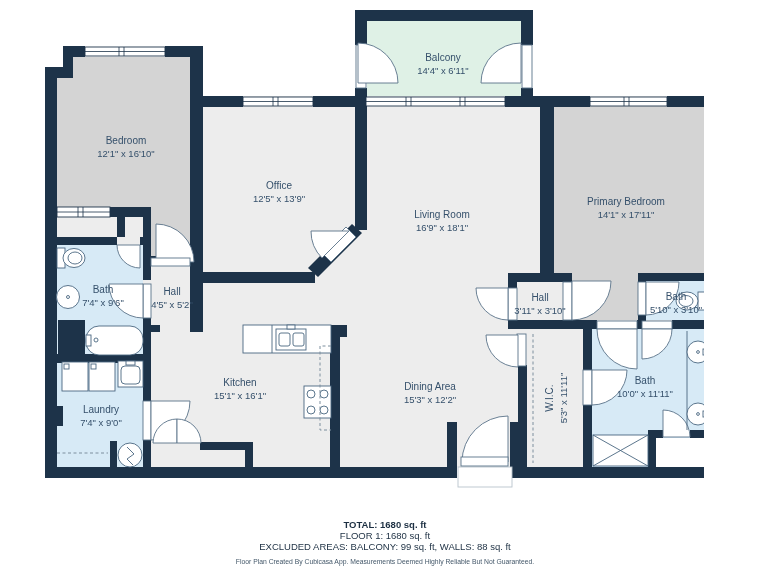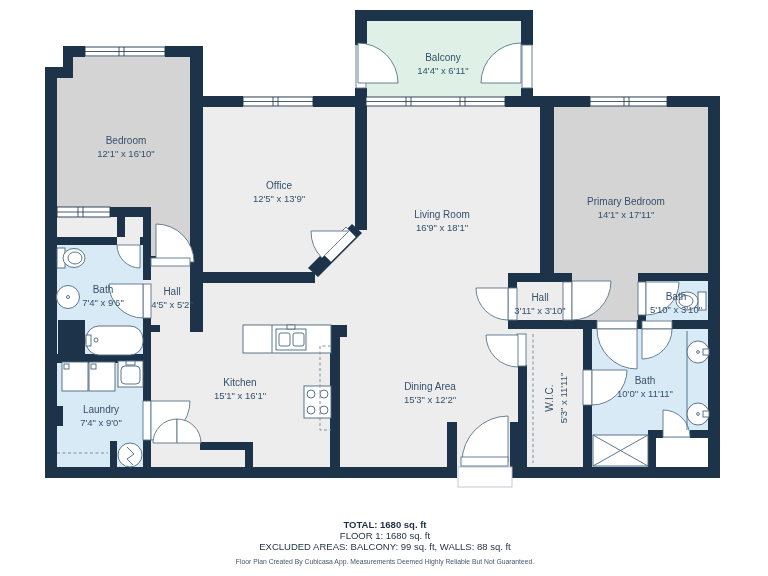--- a/index.html
+++ b/index.html
@@ -1,16 +1,16 @@
 <!DOCTYPE html>
 <html><head>
 <meta charset="utf-8">
 <style>
   html,body{margin:0;padding:0;background:#fff;}
-  .page{position:relative;width:768px;height:576px;background:#ffffff;overflow:hidden;
+  .page{position:relative;width:704px;height:576px;background:#ffffff;overflow:hidden;
         font-family:"Liberation Sans",sans-serif;}
   svg{position:absolute;top:0;left:0;}
   text{font-family:"Liberation Sans",sans-serif;}
   .room-name{font-size:10px;fill:#35506b;}
   .room-dims{font-size:9.5px;fill:#35506b;}
   .wall{fill:#1d3349;}
   .fix{fill:#ffffff;stroke:#4a6680;stroke-width:0.9;}
   .fixline{stroke:#4a6680;stroke-width:0.9;fill:none;}
   .door{fill:#ffffff;stroke:#5a7389;stroke-width:0.9;}
   .win{fill:#ffffff;stroke:#1d3349;stroke-width:0.9;}

